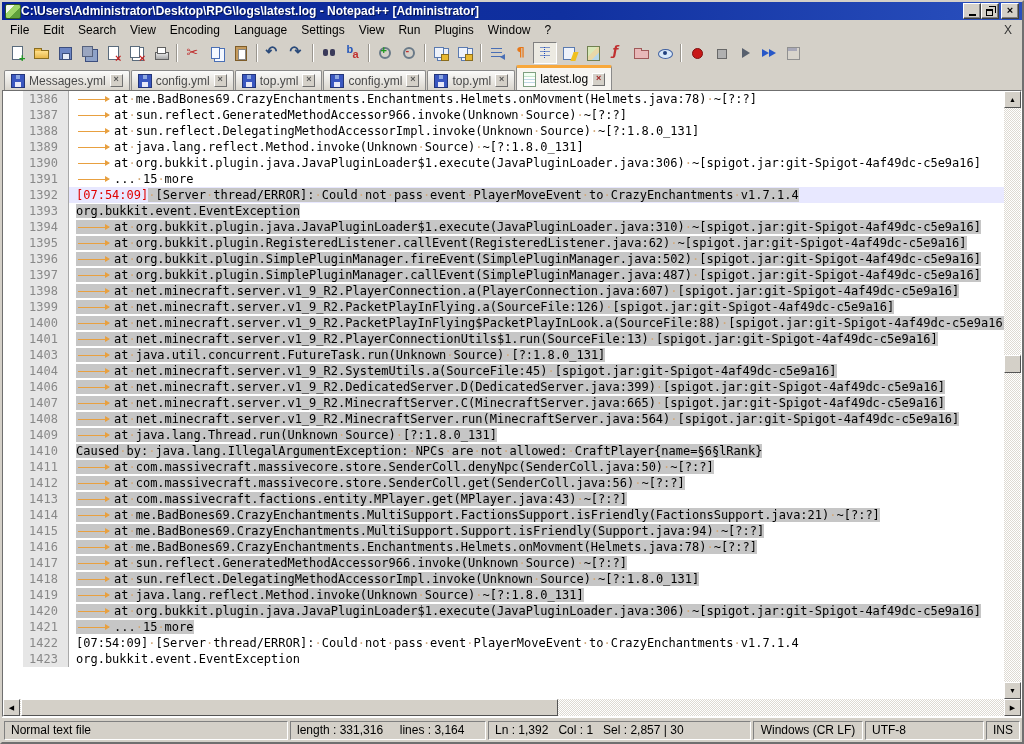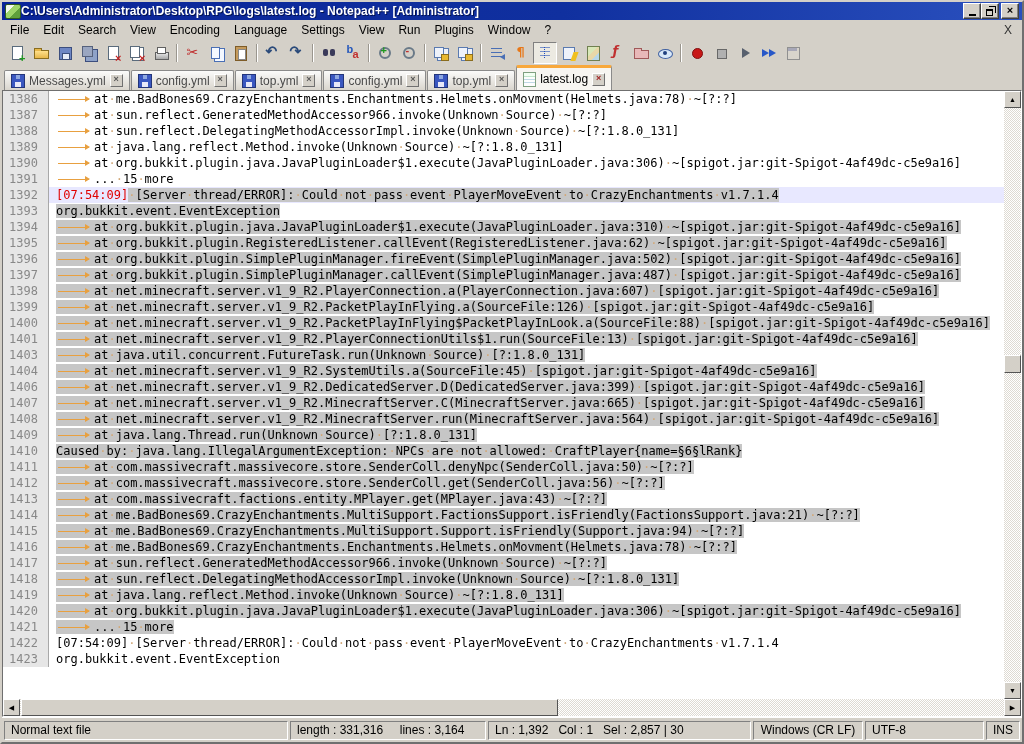--- a/index.html
+++ b/index.html
@@ -94,21 +94,21 @@
   .tab-close{width:11px;height:11px;flex:none;background:#D4D0C8;border:1px solid;border-color:#fff #707070 #707070 #fff;
     font:bold 9px/9px "Liberation Sans",sans-serif;text-align:center;color:#555;}
   .tab.active .tab-close{color:#A02020;}
 
   
   .editor{flex:1;display:flex;flex-direction:column;border:1px solid;border-color:#6F6F6F #FFFFFF #FFFFFF #6F6F6F;
     background:#fff;overflow:hidden;min-height:0;}
   .ed-top{flex:1;display:flex;overflow:hidden;min-height:0;}
   .ed-lines{flex:1;overflow:hidden;background:#fff;}
   .ed-row{display:flex;height:16px;line-height:16px;white-space:pre;
-    font-family:"DejaVu Sans Mono","Liberation Mono",monospace;font-size:12px;color:#000;}
+    font-family:"DejaVu Sans Mono","Liberation Mono",monospace;font-size:12px;color:#000;margin-left:20px;}
   .ed-row.cur{background:#E8E8FF;}
   .ln{width:46px;flex:none;background:#E6E6E6;color:#888;padding-left:6px;box-sizing:border-box;
     border-right:1px solid #A8A8A8;}
   .ed-text{padding-left:7px;}
   .sel{background:#C6C6C6;}
   .red{color:#E00000;}
   .sp{color:#D2A878;}
   .tabarrow{position:relative;display:inline-block;width:38px;height:16px;vertical-align:top;}
   .tabarrow::before{content:"";position:absolute;left:2px;right:5px;top:8px;border-top:1px solid #E8A040;}
   .tabarrow::after{content:"";position:absolute;right:1px;top:5px;border:3px solid transparent;border-left:5px solid #E8A040;}

